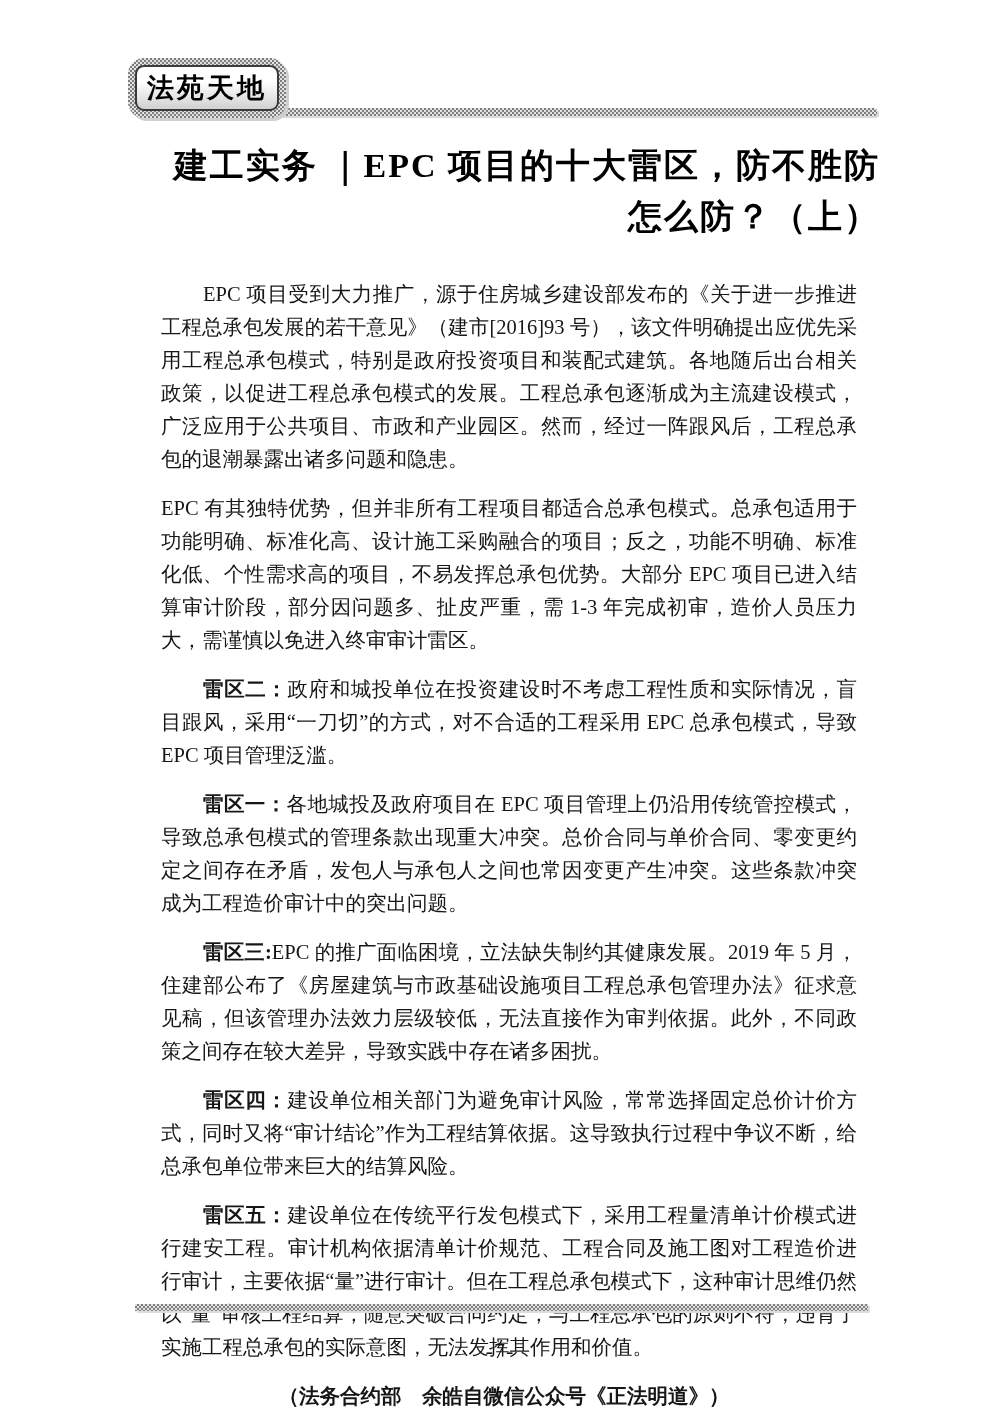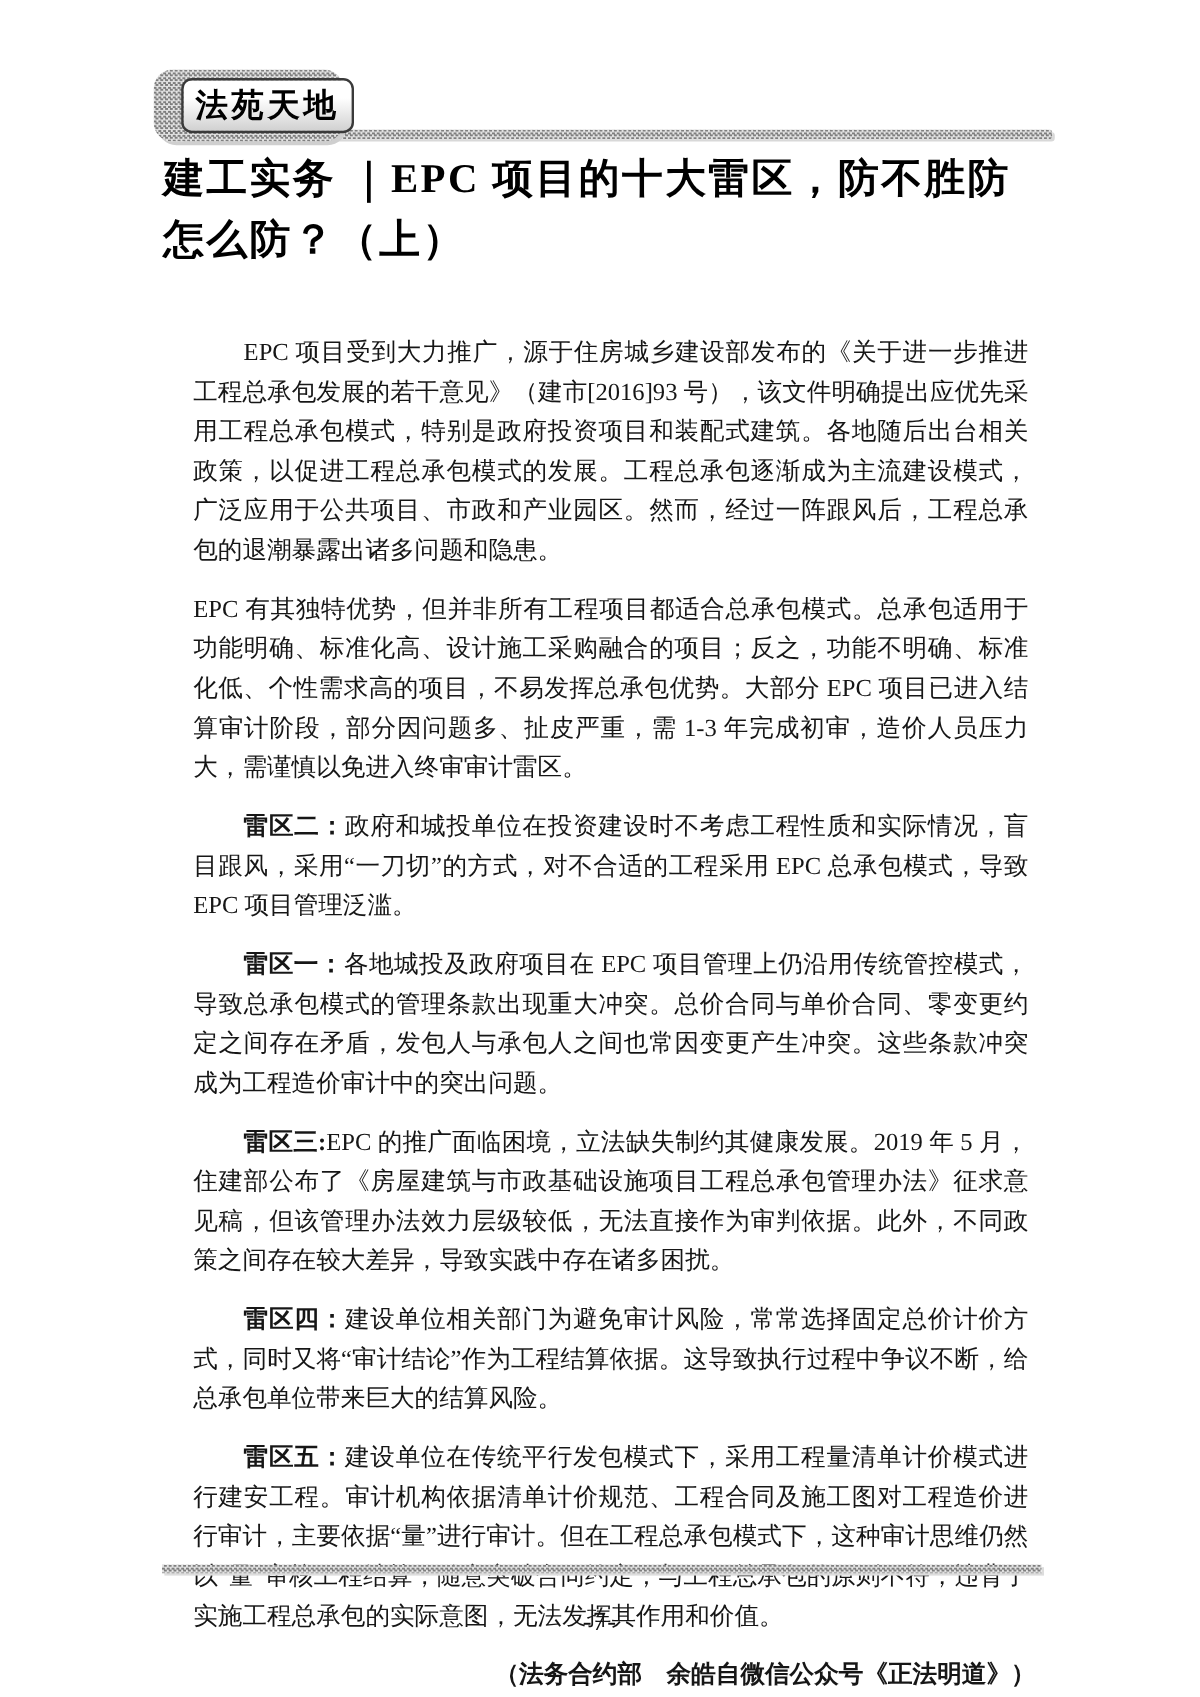--- a/index.html
+++ b/index.html
@@ -41,29 +41,28 @@
     border: 2px solid #3a3a3a;
     border-radius: 9px;
     background: linear-gradient(180deg, #ffffff 35%, #c6c6c6 115%);
     display: flex; align-items: center; justify-content: center;
     font-family: "Liberation Sans", "DejaVu Sans", sans-serif;
     font-weight: bold;
     font-size: 27px;
     letter-spacing: 3px;
     color: #000;
     white-space: nowrap;
-    margin-left: 16px;
   }
 
   
   .title-block {
     position: absolute;
-    left: 136px; top: 128px;
+    left: 136px; top: 144px;
     width: 744px;
-    text-align: left;
+    text-align: right;
     font-weight: bold;
     font-size: 34px;
     letter-spacing: 2px;
     color: #000;
     line-height: 44px;
   }
   .title-line2 { margin-top: 7px; }
 
   
   .body-text {
@@ -74,21 +73,21 @@
     line-height: 33px;
     text-align: justify;
     color: #161616;
   }
   .para { margin: 16px; }
   .para.indent { text-indent: 2.05em; }
   .para .lead { font-weight: bold; }
 
   .signature {
     margin-top: 13px;
-    text-align: right;
+    text-align: center;
     padding-right: 10px;
     font-weight: bold;
     font-size: 20.5px;
   }
 
   
   .footer-rule {
     position: absolute;
     left: 135px; top: 1304px;
     width: 733px; height: 7px;

